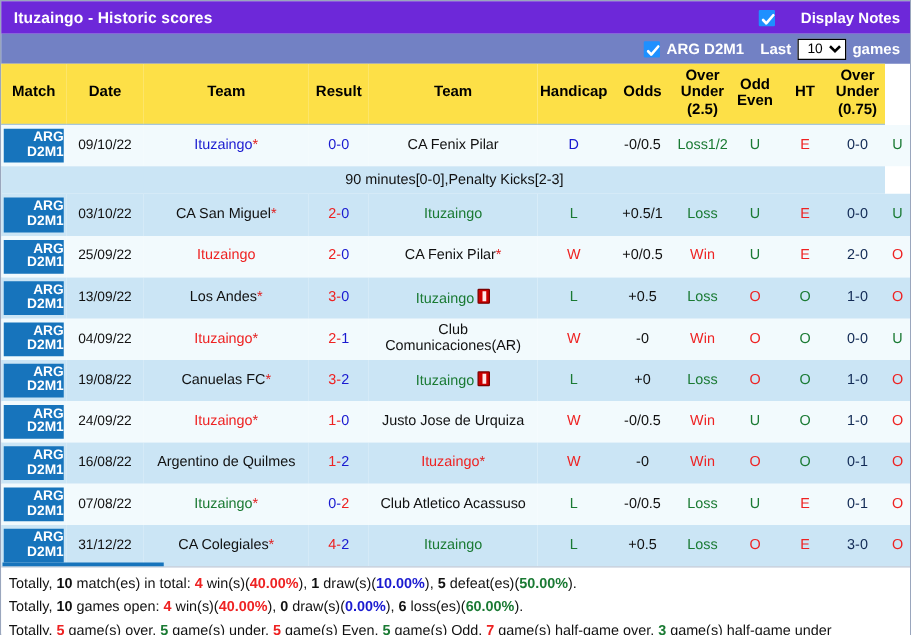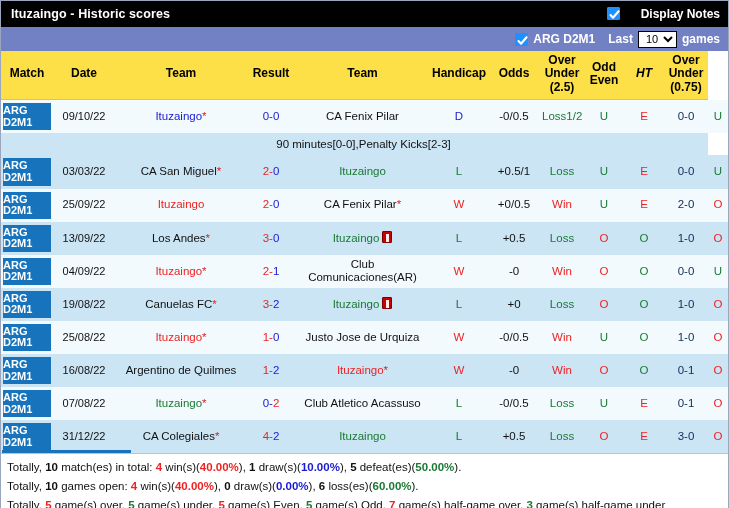--- a/index.html
+++ b/index.html
@@ -19,37 +19,37 @@
     border: 1px solid #9aa6bd;
     background: #fff;
     display: flex;
     flex-direction: column;
     position: relative;
   }
 
   
   .titlebar {
     height: 26px;
-    background: #000000;
+    background: #6d28d9;
     display: flex;
     align-items: center;
     padding: 0 8px 0 10px;
     flex: none;
   }
   .titlebar-title {
     color: #ffffff;
     font-size: 12.5px;
     font-weight: bold;
     letter-spacing: .1px;
     white-space: nowrap;
   }
   .titlebar-right {
     margin-left: auto;
     display: flex;
-    align-items: flex-start;
+    align-items: flex-end;
     gap: 21px;
     padding-left: 17px;
   }
   .notes-label {
     color: #fff;
     font-size: 12px;
     font-weight: bold;
     white-space: nowrap;
   }
 
@@ -136,21 +136,21 @@
 
   .badge {
     background: #1774bc;
     color: #ffffff;
     font-weight: bold;
     font-size: 11px;
     line-height: 1.05;
     padding: 2px 0;
     width: 100%;
     display: block;
-    text-align: left;
+    text-align: right;
     white-space: pre-line;
   }
   td.cell-match { padding: 0 0 0 4px; }
 
   .date { color: #111; font-size: 11px; white-space: nowrap; }
   .team { white-space: normal; }
   .star { color: #e02020; }
   .red-card {
     display: inline-block;
     width: 10px; height: 12px;
@@ -251,21 +251,21 @@
             <th style="white-space: pre-line;">Team</th>
             <th style="white-space: pre-line;">Result</th>
             <th style="white-space: pre-line;">Team</th>
             <th style="white-space: pre-line;">Handicap</th>
             <th style="white-space: pre-line;">Odds</th>
             <th style="white-space: pre-line;">Over
 Under
 (2.5)</th>
             <th style="white-space: pre-line;">Odd
 Even</th>
-            <th style="white-space: pre-line; font-style: italic;">HT</th>
+            <th style="white-space: pre-line;">HT</th>
             <th style="white-space: pre-line;">Over
 Under
 (0.75)</th>
           </tr>
       </thead>
       <tbody>
           <tr class="even">
             <td class="cell-match">
               <span class="badge">ARG
 D2M1</span>
@@ -283,21 +283,21 @@
             <td><span class="c-green">U</span></td>
           </tr>
           <tr class="note">
             <td colspan="11" style="height: 22px; padding-left: 20px;"><span class="note-text">90 minutes[0-0],Penalty Kicks[2-3]</span></td>
           </tr>
           <tr class="odd">
             <td class="cell-match">
               <span class="badge">ARG
 D2M1</span>
             </td>
-            <td><span class="date">03/03/22</span></td>
+            <td><span class="date">03/10/22</span></td>
             <td><span class="team c-black">CA San Miguel</span><span class="star">*</span></td>
             <td><span class="c-red">2-</span><span class="c-blue">0</span></td>
             <td><span class="team c-green">Ituzaingo</span></td>
             <td><span class="c-green">L</span></td>
             <td><span class="c-black">+0.5/1</span></td>
             <td><span class="c-green">Loss</span></td>
             <td><span class="c-green">U</span></td>
             <td><span class="c-red">E</span></td>
             <td><span class="c-navy">0-0</span></td>
             <td><span class="c-green">U</span></td>
@@ -368,21 +368,21 @@
             <td><span class="c-red">O</span></td>
             <td><span class="c-green">O</span></td>
             <td><span class="c-navy">1-0</span></td>
             <td><span class="c-red">O</span></td>
           </tr>
           <tr class="even">
             <td class="cell-match">
               <span class="badge">ARG
 D2M1</span>
             </td>
-            <td><span class="date">25/08/22</span></td>
+            <td><span class="date">24/09/22</span></td>
             <td><span class="team c-red">Ituzaingo</span><span class="star">*</span></td>
             <td><span class="c-red">1-</span><span class="c-blue">0</span></td>
             <td><span class="team c-black">Justo Jose de Urquiza</span></td>
             <td><span class="c-red">W</span></td>
             <td><span class="c-black">-0/0.5</span></td>
             <td><span class="c-red">Win</span></td>
             <td><span class="c-green">U</span></td>
             <td><span class="c-green">O</span></td>
             <td><span class="c-navy">1-0</span></td>
             <td><span class="c-red">O</span></td>

